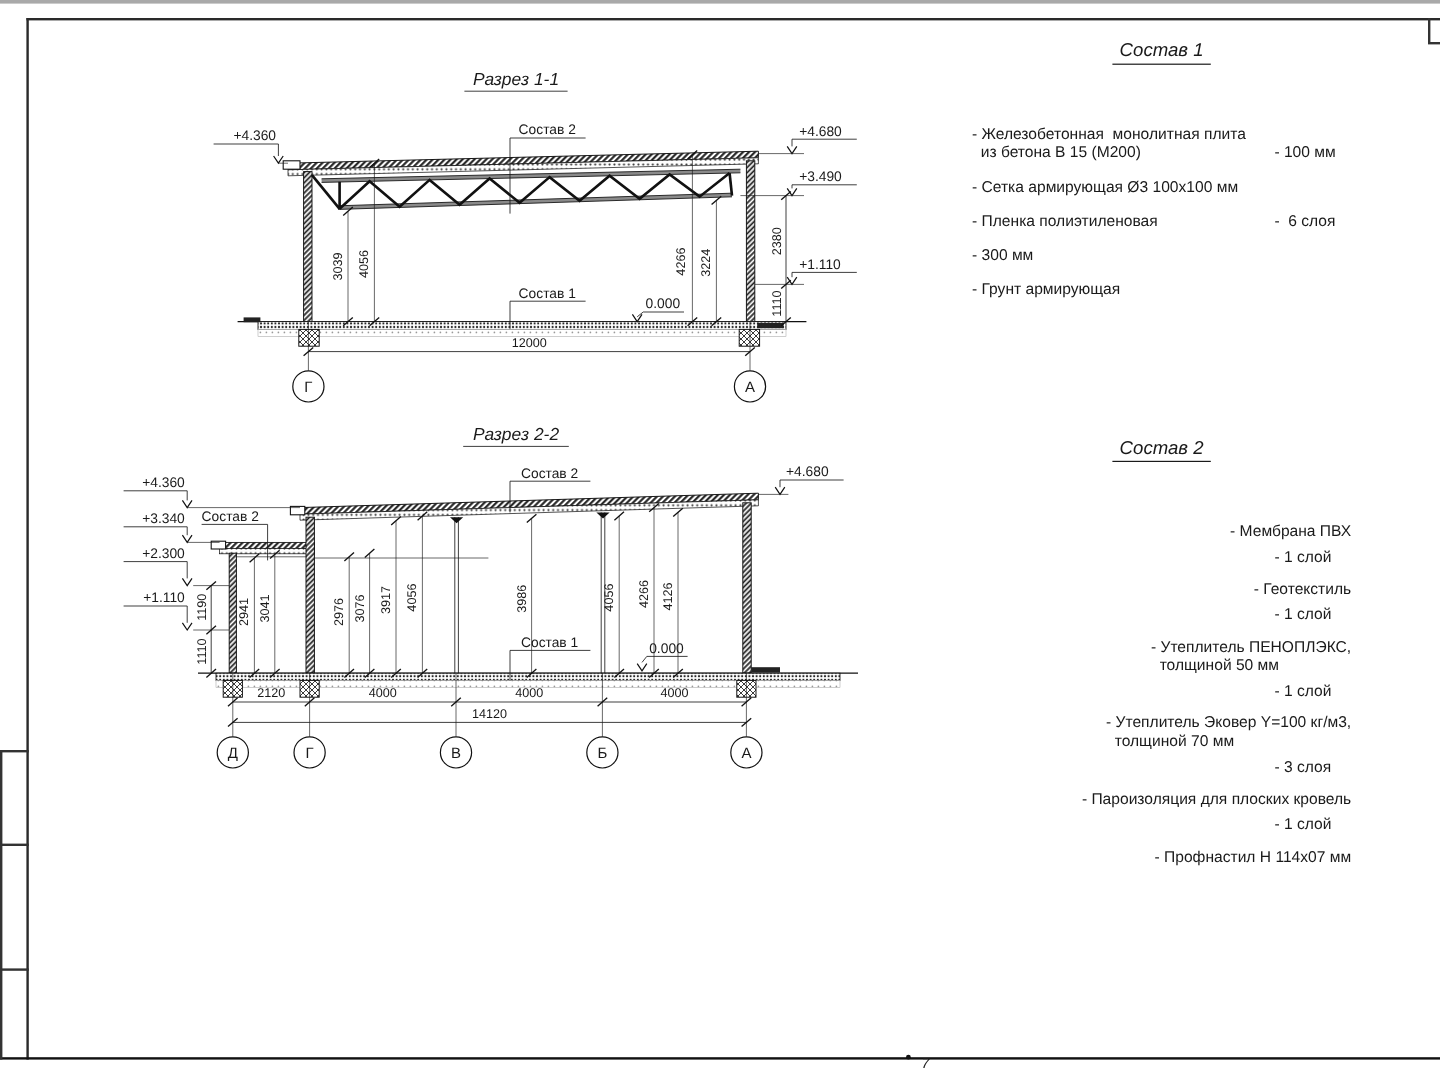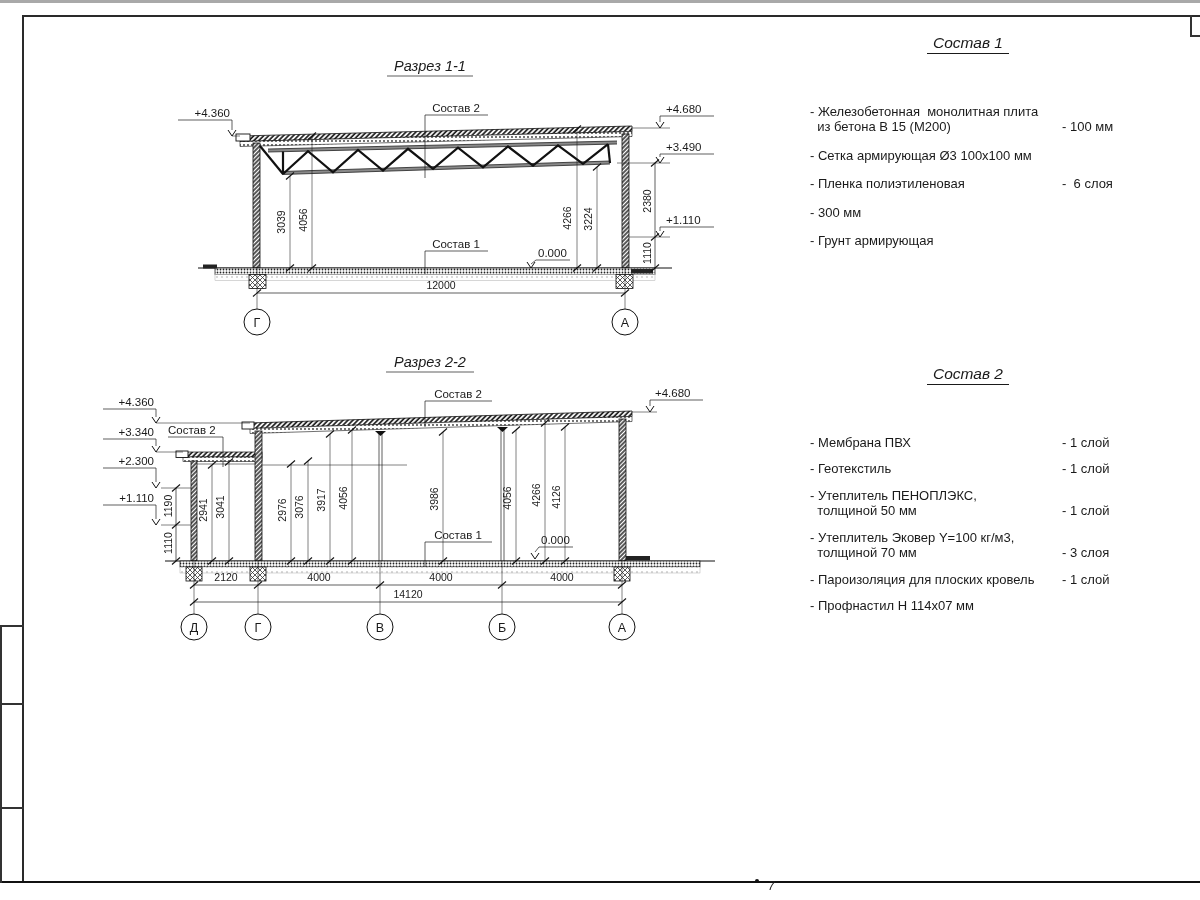--- a/index.html
+++ b/index.html
@@ -30,21 +30,21 @@
   .chord{stroke:#8a8a8a;stroke-width:3;fill:none;}
   .chord-e{stroke:#222;stroke-width:0.8;fill:none;}
   
   .comp{position:absolute;left:810px;width:316px;font-size:13px;line-height:15.5px;}
   .comp-title-row{text-align:center;margin-bottom:50px;}
   .comp-title{display:inline-block;font-size:15.5px;font-style:italic;
     border-bottom:1.3px solid #1a1a1a;padding:0 6px 2px 6px;}
   .comp-item{display:flex;gap:6px;margin-bottom:13px;align-items:flex-end;}
   .comp-item-text{white-space:pre-wrap;flex:1;}
   .comp-item-val{white-space:pre;width:64px;flex:0 0 auto;}
-  .comp2 .comp-item{margin-bottom:11px;}
+  .comp2 .comp-item{margin-bottom:11px;flex-direction:column;}
 </style>
 </head>
 <body>
 
 <div class="top-edge"></div>
 <div class="frame-top"></div>
 <div class="frame-left"></div>
 <div class="frame-bottom"></div>
 
 <div class="stampbox-line" style="left:0;top:625px;width:2px;height:258px;"></div>

